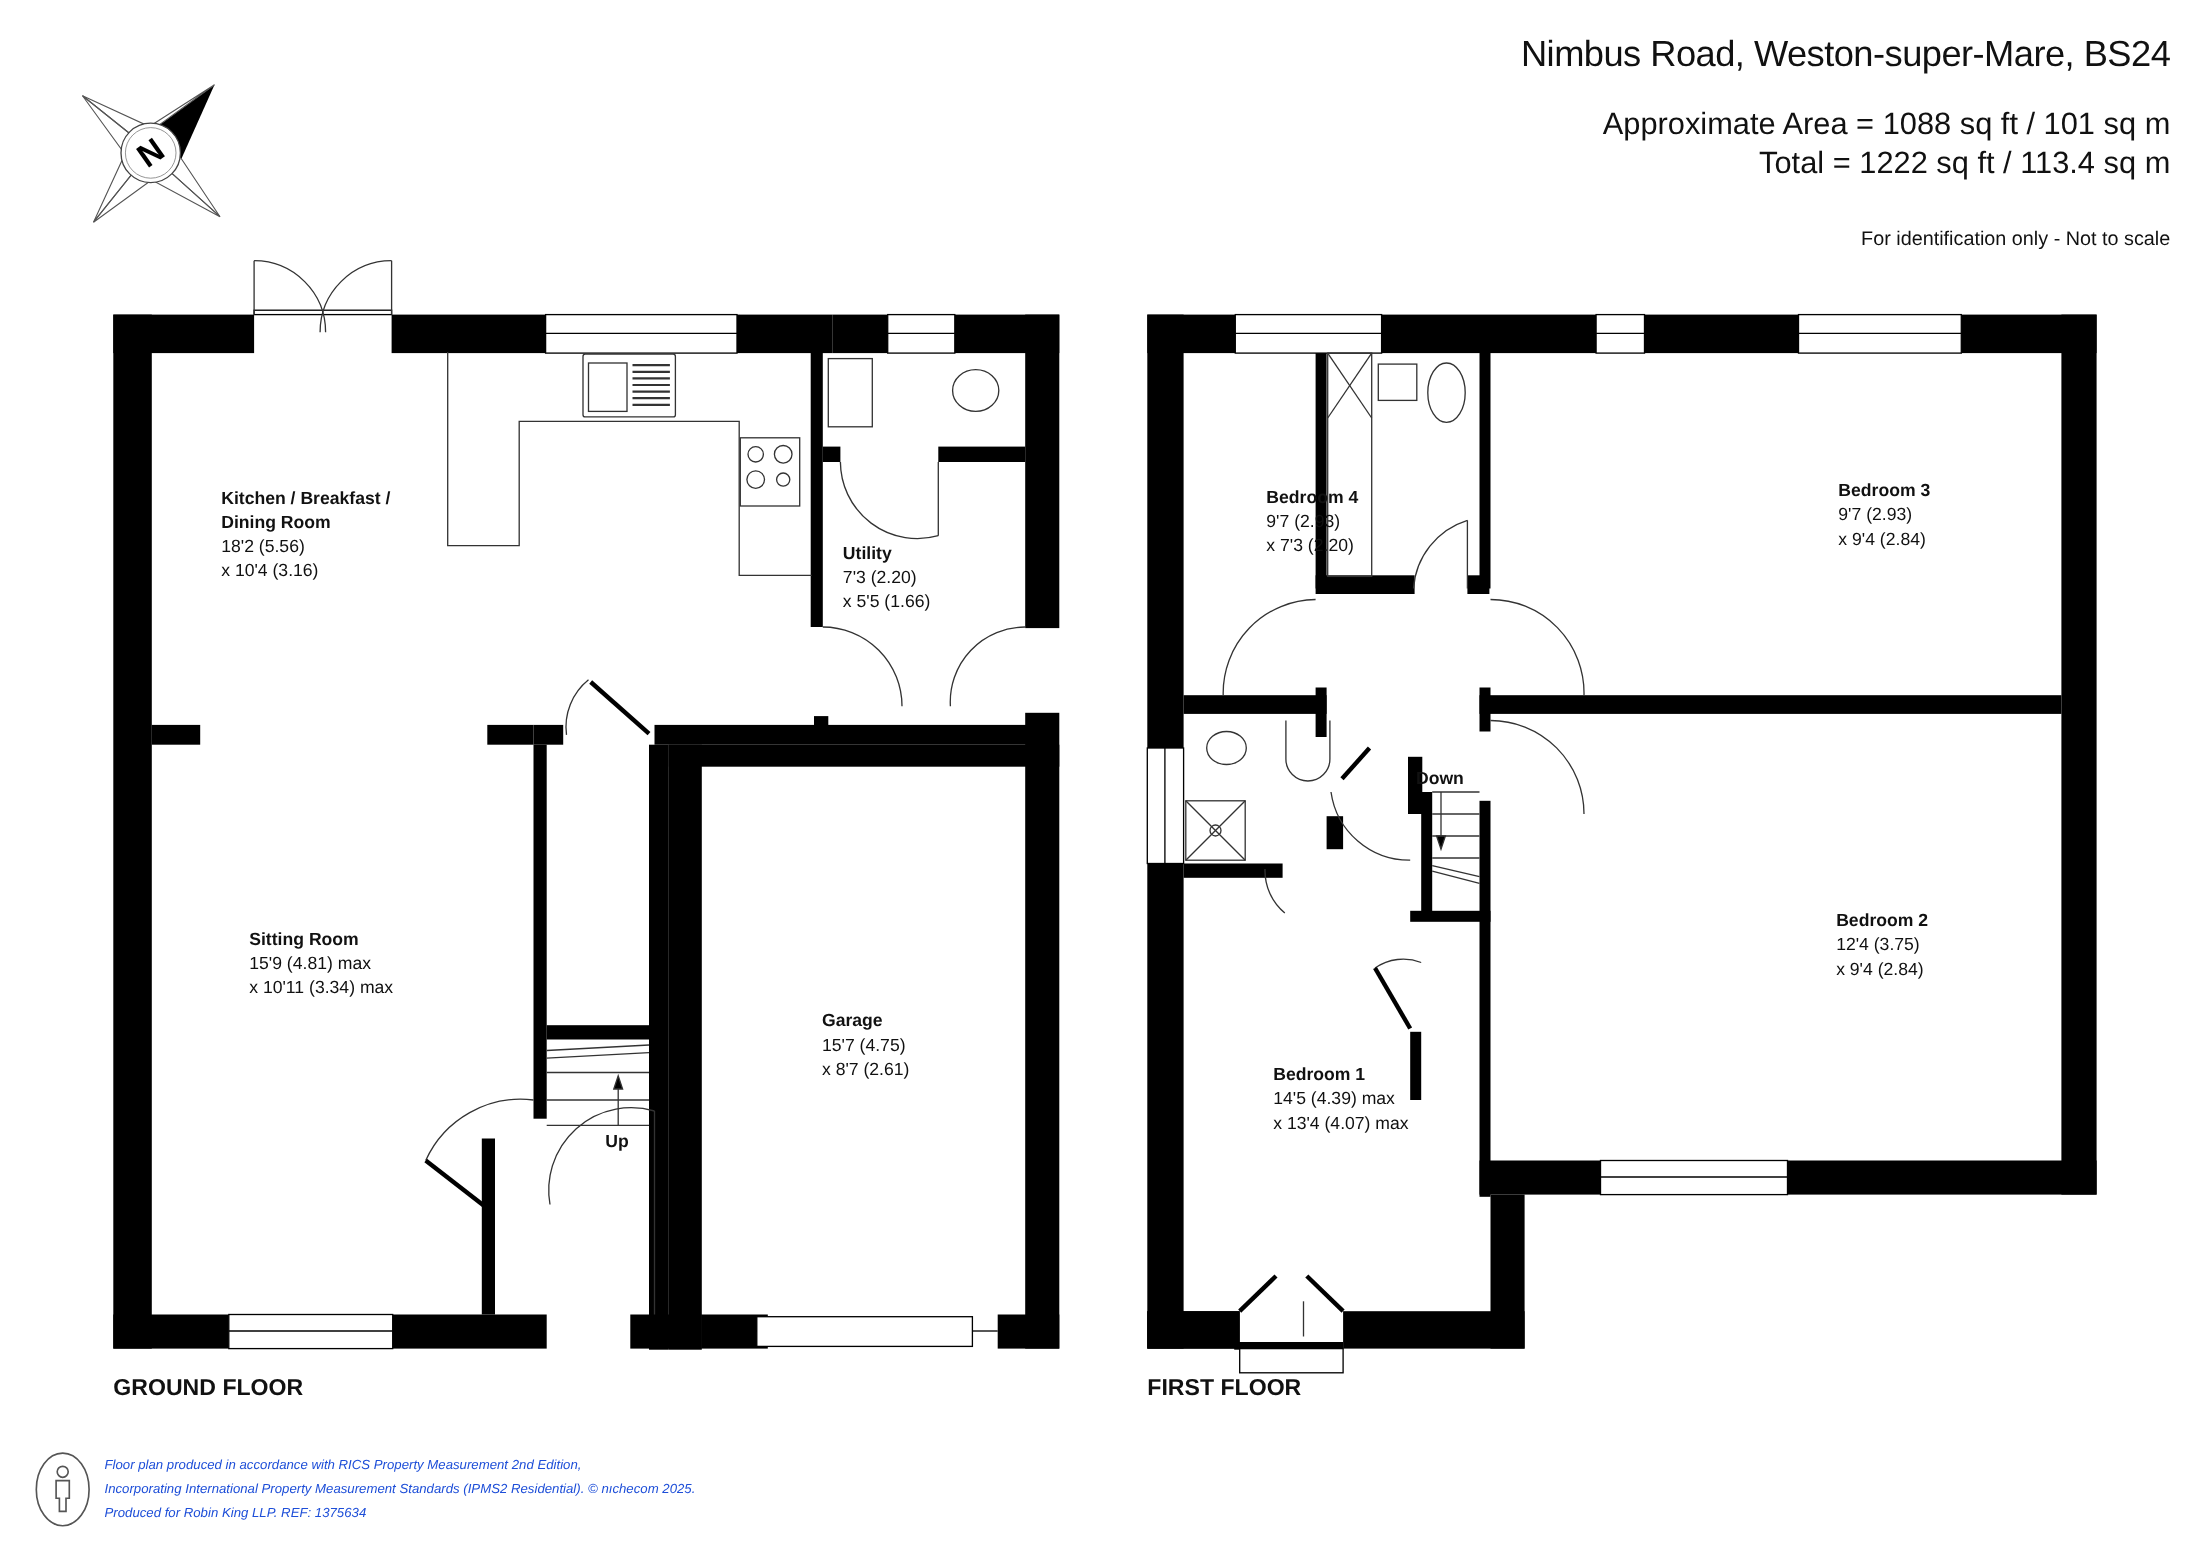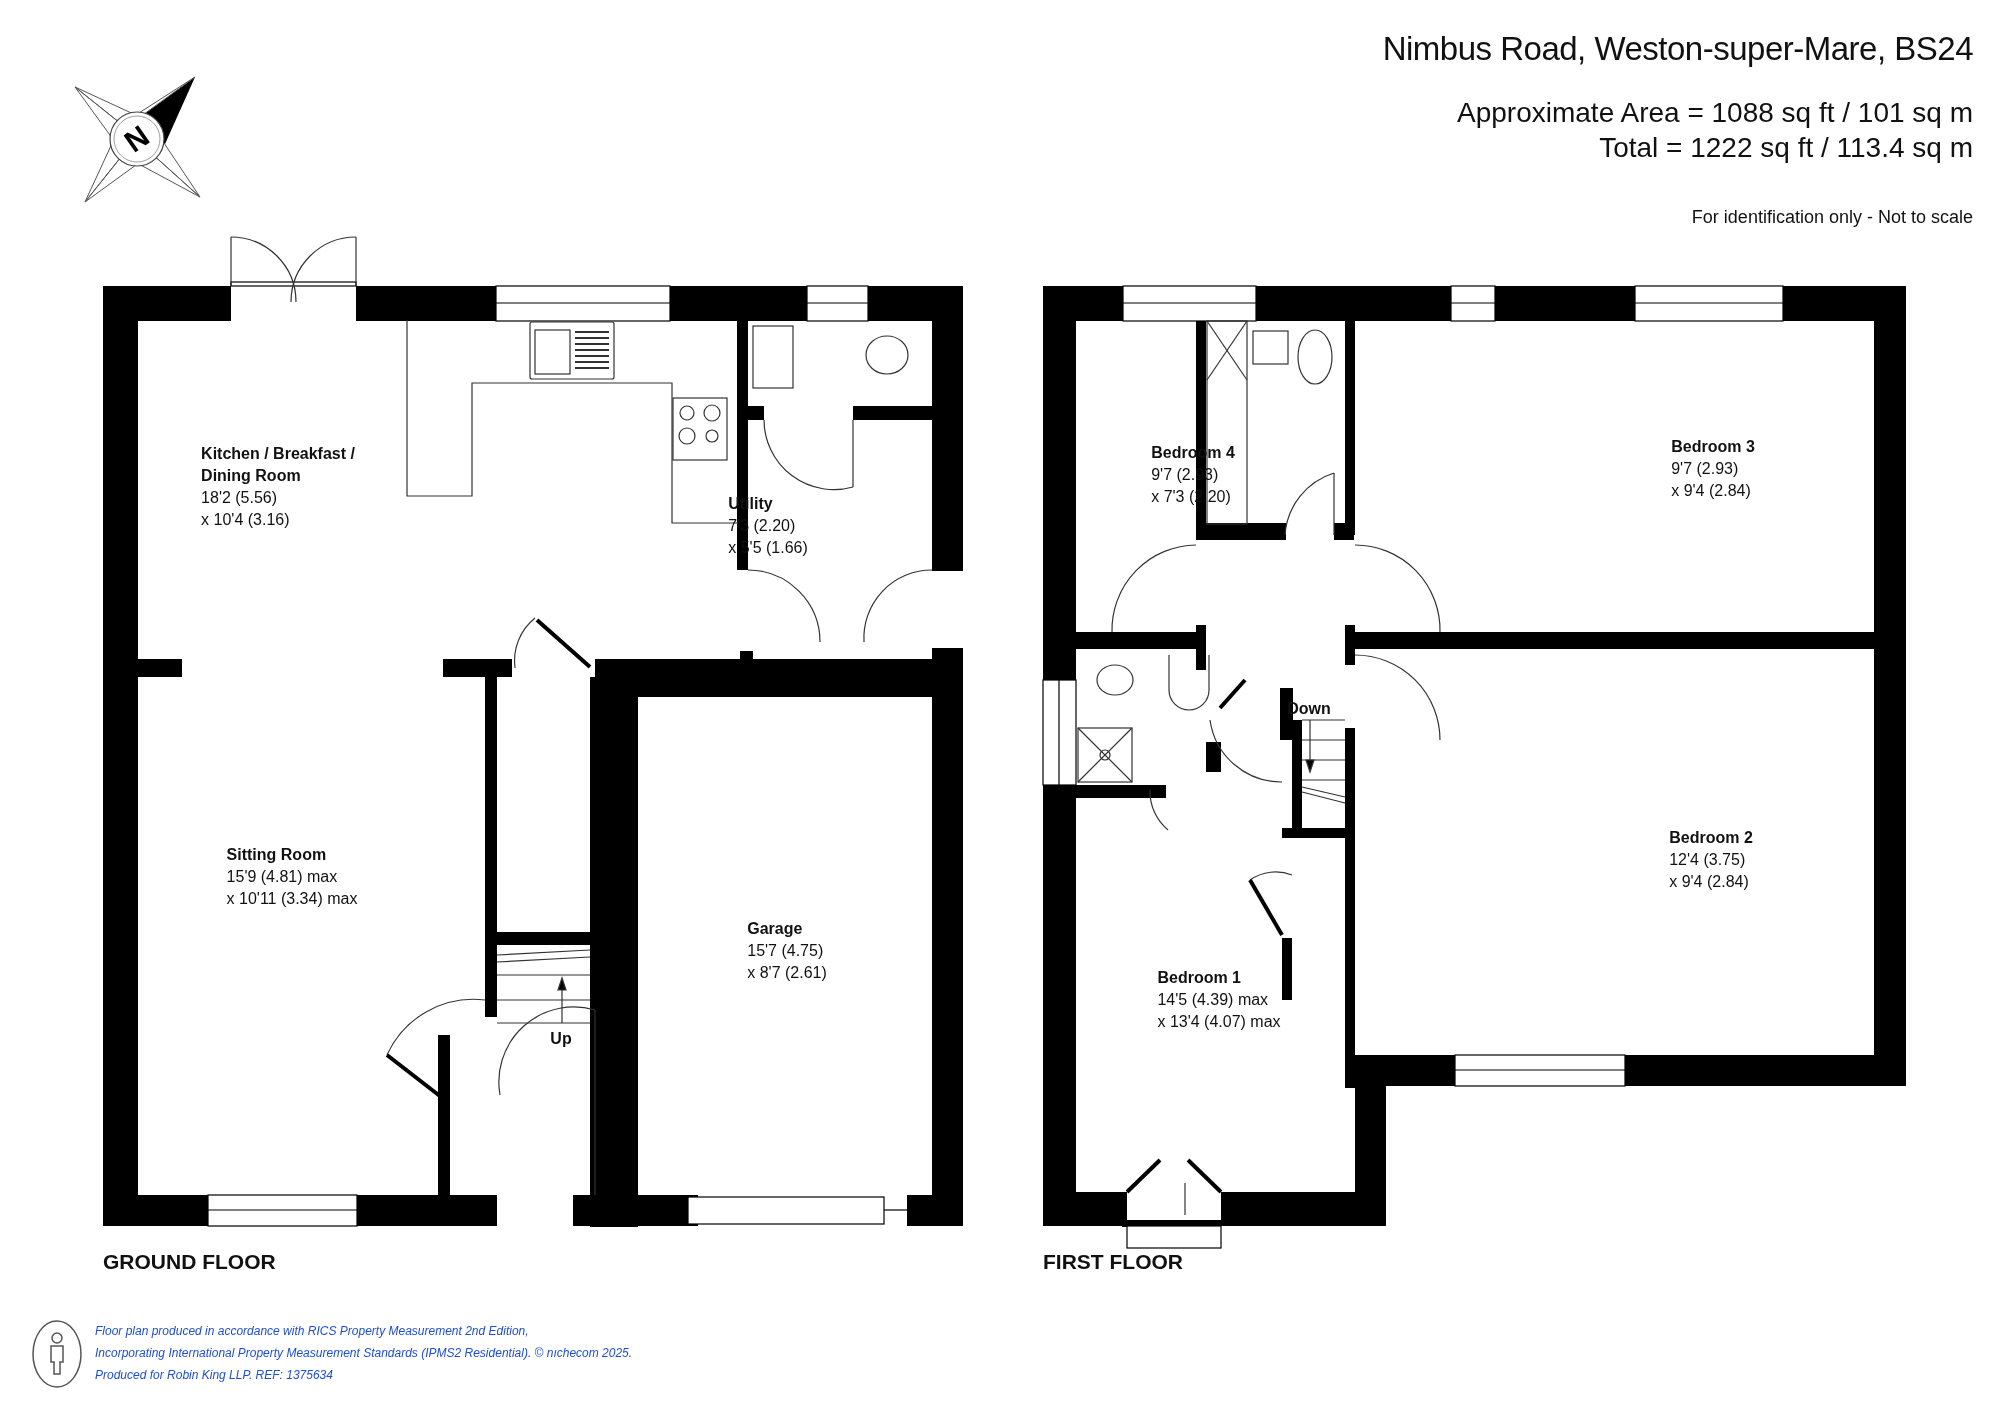--- a/index.html
+++ b/index.html
@@ -245,21 +245,21 @@
     <rect x="1043" y="1192" width="84" height="34"></rect>
   </g>
 </svg>
 
 <div class="room" style="left:278px;top:443px;">
   <div class="nm">Kitchen / Breakfast /</div>
   <div class="nm">Dining Room</div>
   <div>18'2 (5.56)</div>
   <div>x 10'4 (3.16)</div>
 </div>
-<div class="room" style="left:768px;top:493px;">
+<div class="room" style="left:806px;top:493px;">
   <div class="nm">Utility</div>
   <div>7'3 (2.20)</div>
   <div>x 5'5 (1.66)</div>
 </div>
 <div class="room" style="left:292px;top:844px;">
   <div class="nm">Sitting Room</div>
   <div>15'9 (4.81) max</div>
   <div>x 10'11 (3.34) max</div>
 </div>
 <div class="room" style="left:787px;top:918px;">

